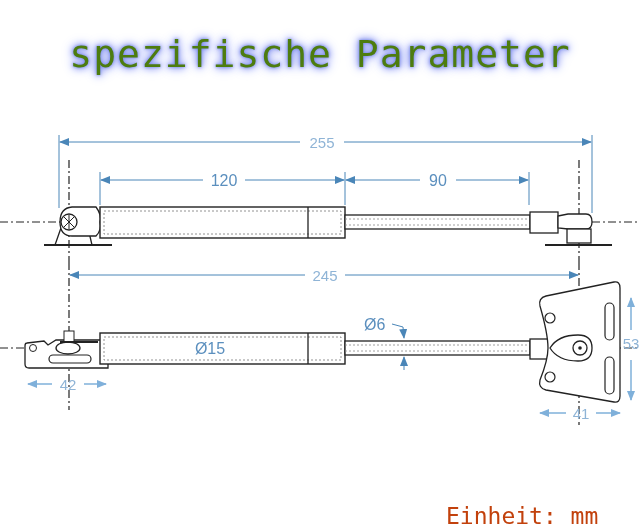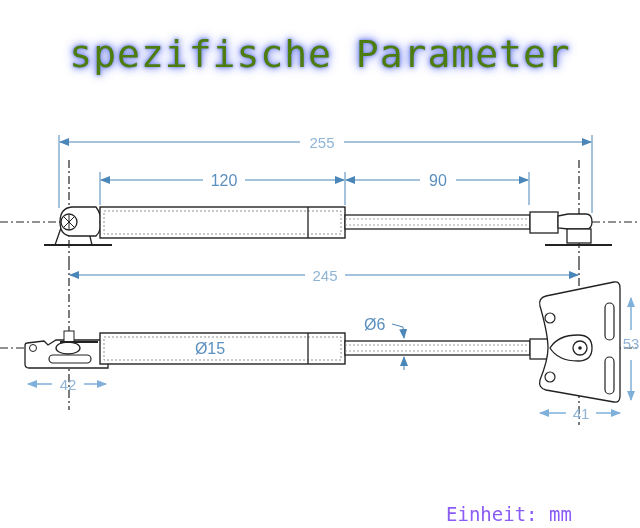--- a/index.html
+++ b/index.html
@@ -6,21 +6,21 @@
     body { width: 640px; height: 528px; position: relative; overflow: hidden; }
     .title {
       position: absolute; left: 0; top: 4px; width: 640px; text-align: center;
       font-family: "DejaVu Sans Mono", monospace; font-size: 38px; color: #4d7c0f;
       letter-spacing: 1px;
       text-shadow: 0 0 3px #6f7fe6, 0 0 6px #7d8cf0, 0 0 10px #9aa6f5, 0 0 14px #b6bef8;
       margin-top: 28px;
     }
     .unit {
       position: absolute; left: 446px; top: 503px;
-      font-family: "DejaVu Sans Mono", monospace; font-size: 19px; color: #8b5cf6;
+      font-family: "DejaVu Sans Mono", monospace; font-size: 23px; color: #c2410c;
     }
     svg.drawing { position: absolute; left: 0; top: 0; }
     .dimtext { font-family: "Liberation Sans", sans-serif; font-size: 16px; fill: #5b8fbe; }
     .dimtext-light { font-family: "Liberation Sans", sans-serif; font-size: 15px; fill: #8fb4d6; }
   </style>
 </head>
 <body>
 
 <div class="title">spezifische Parameter</div>
 

